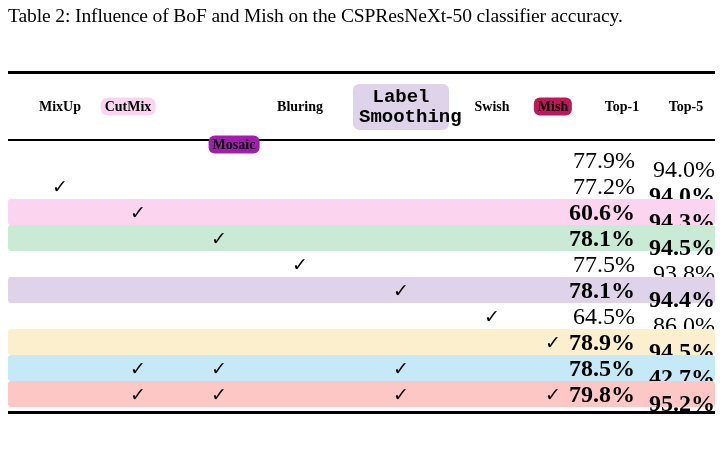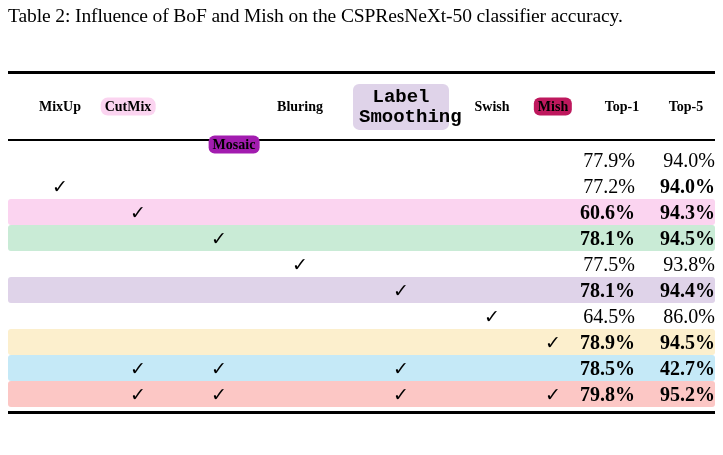--- a/index.html
+++ b/index.html
@@ -92,28 +92,28 @@
     line-height: 1;
     text-align: center;
     width: 20px;
     margin-left: -10px;
     font-family: "DejaVu Sans", sans-serif;
   }
   .num {
     position: absolute;
     top: 50%;
     transform: translateY(-50%);
-    font-size: 20px;
+    font-size: 24px;
     line-height: 1;
     white-space: nowrap;
     text-align: right;
   }
   .num.b { font-weight: bold; }
   .top1 { right: 80px; }
-  .top5 { right: 0px; }
+  .top5 { right: 0px; margin-top: 9px; }
 </style>
 </head>
 <body>
 
 <div id="caption">Table 2:  Influence of BoF and Mish on the CSPResNeXt-50 classifier accuracy.</div>
 
 <div id="table-wrap">
   <div class="rule-thick"></div>
   <div id="header-row">
       <div class="hcell" style="background: transparent; left: 52px; transform: translate(-50%, -50%);">MixUp</div>

